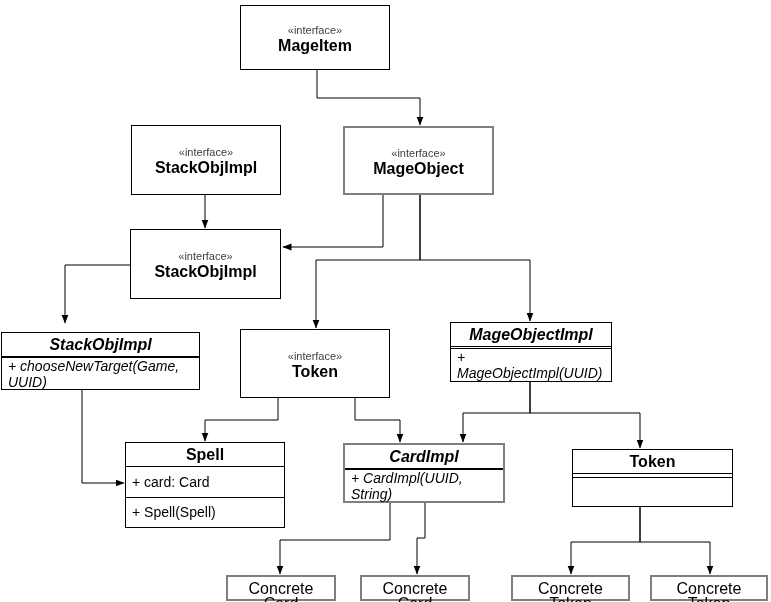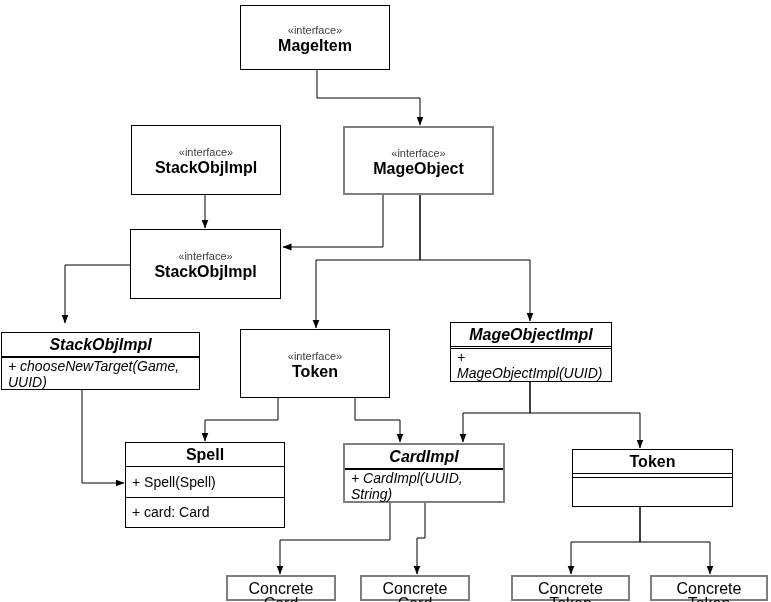--- a/index.html
+++ b/index.html
@@ -106,22 +106,22 @@
       <div class="title">
         <div class="name">MageObjectImpl</div>
       </div>
       <div class="empty-attr"></div>
       <div class="member no-top">+ MageObjectImpl(UUID)</div>
     </div>
     <div class="node" style="left: 125px; top: 442px; width: 160px; height: 86px;">
       <div class="title">
         <div class="name">Spell</div>
       </div>
+      <div class="member">+ card: Card</div>
       <div class="member">+ Spell(Spell)</div>
-      <div class="member">+ card: Card</div>
     </div>
     <div class="node abstract emphasis" style="left: 343px; top: 443px; width: 162px; height: 60px;">
       <div class="title">
         <div class="name">CardImpl</div>
       </div>
       <div class="empty-attr"></div>
       <div class="member no-top">+ CardImpl(UUID, String)</div>
     </div>
     <div class="node" style="left: 572px; top: 449px; width: 161px; height: 58px;">
       <div class="title">

